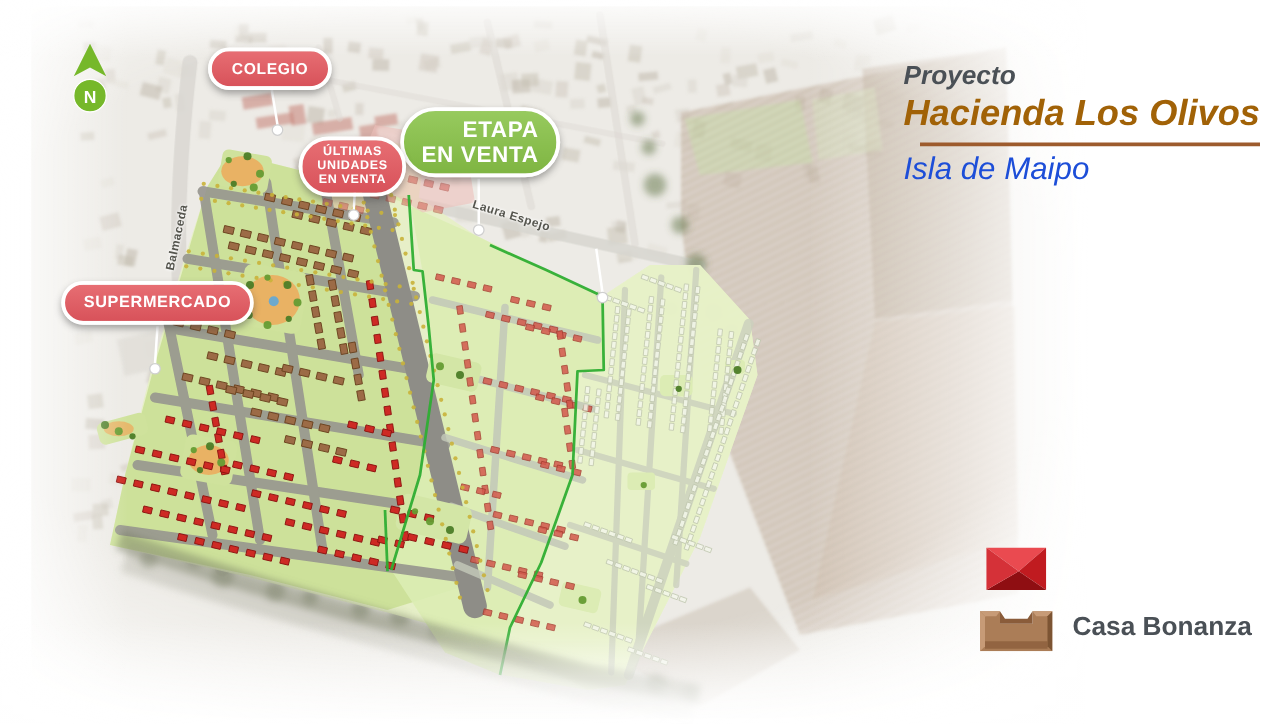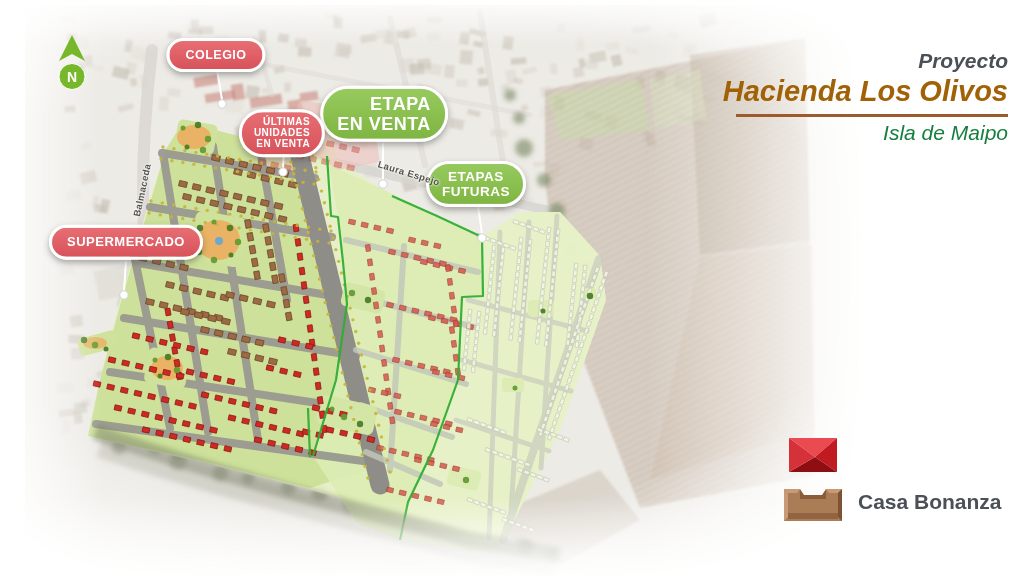--- a/index.html
+++ b/index.html
@@ -4,21 +4,21 @@
 <style>
   html,body{margin:0;padding:0;background:#fff;}
   .stage{position:relative;width:1024px;height:579px;background:#fff;overflow:hidden;
          font-family:"Liberation Sans",sans-serif;}
   .stage svg.map{position:absolute;left:0;top:0;}
 
   
   .pill{position:absolute;transform:translate(-50%,-50%);border:3px solid #fff;border-radius:999px;
         color:#fff;font-weight:bold;text-align:center;white-space:pre-line;line-height:1.12;
         letter-spacing:.5px;box-shadow:0 3px 6px rgba(70,70,70,.45);}
-  .pill.red{background:linear-gradient(#e76e73,#d8525a);text-align:right;}
+  .pill.red{background:linear-gradient(#e76e73,#d8525a);}
   .pill.green{background:linear-gradient(#97ca5e,#7fb542);}
   #pill-colegio{left:216px;top:55px;font-size:12.5px;padding:7px 16px;}
   #pill-construccion{left:285px;top:95px;font-size:9.5px;padding:5px 11px;z-index:4;}
   #pill-ultimas{left:282px;top:133px;font-size:10px;padding:4px 12px;z-index:5;}
   #pill-venta{left:384px;top:114px;font-size:18px;padding:5px 14px;text-align:right;}
   #pill-futuras{left:476px;top:184px;font-size:13.5px;padding:5px 13px;}
   #pill-super{left:126px;top:242px;font-size:13px;padding:7px 15px;}
 
   
   .street{position:absolute;color:#55554e;font-size:9.5px;font-weight:bold;letter-spacing:.4px;
@@ -26,25 +26,25 @@
   #street-balmaceda{left:142px;top:190px;transform:translate(-50%,-50%) rotate(-78deg);}
   #street-laura{left:409px;top:173px;transform:translate(-50%,-50%) rotate(17deg);}
 
   
   .north{position:absolute;left:52px;top:34px;width:40px;height:52px;}
   .north .nc{position:absolute;left:50%;top:29px;transform:translateX(-50%);width:25px;height:25px;
              border-radius:50%;background:#76b82a;border:1.5px solid #fff;color:#fff;font-weight:bold;
              font-size:14px;display:flex;align-items:center;justify-content:center;}
 
   
-  .titleblock{position:absolute;right:16px;top:49px;text-align:right;font-style:italic;}
+  .titleblock{position:absolute;right:16px;top:49px;text-align:left;font-style:italic;}
   .titleblock .kicker{font-size:21px;font-weight:600;color:#4a5056;}
   .titleblock .name{font-size:29px;font-weight:bold;color:#a16207;margin-top:2px;}
   .titleblock .rule{width:272px;height:3px;background:#9d5b2d;margin:6px 0 4px auto;}
-  .titleblock .loc{font-size:21px;font-weight:500;color:#15803d;}
+  .titleblock .loc{font-size:25px;font-weight:500;color:#1d4ed8;}
 
   
   .legend{position:absolute;left:784px;top:435px;}
   .legend .row{display:flex;align-items:center;height:40px;margin-bottom:7px;}
   .legend .ic{width:58px;display:flex;justify-content:center;}
   .legend .lab{font-size:21px;font-weight:600;color:#4a5056;margin-left:16px;}
 </style>
 </head>
 <body>
 
@@ -1060,22 +1060,20 @@
   </svg>
   <div class="nc">N</div>
 </div>
 
 <div class="pill red" id="pill-colegio">COLEGIO</div>
 <div class="pill red" id="pill-ultimas">ÚLTIMAS
 UNIDADES
 EN VENTA</div>
 <div class="pill green" id="pill-venta">ETAPA
 EN VENTA</div>
-<div class="pill green" id="pill-futuras">ETAPAS
-FUTURAS</div>
 <div class="pill red" id="pill-super">SUPERMERCADO</div>
 
 <div class="street" id="street-balmaceda">Balmaceda</div>
 <div class="street" id="street-laura">Laura Espejo</div>
 
 <div class="titleblock">
   <div class="kicker">Proyecto</div>
   <div class="name">Hacienda Los Olivos</div>
   <div class="rule"></div>
   <div class="loc">Isla de Maipo</div>

